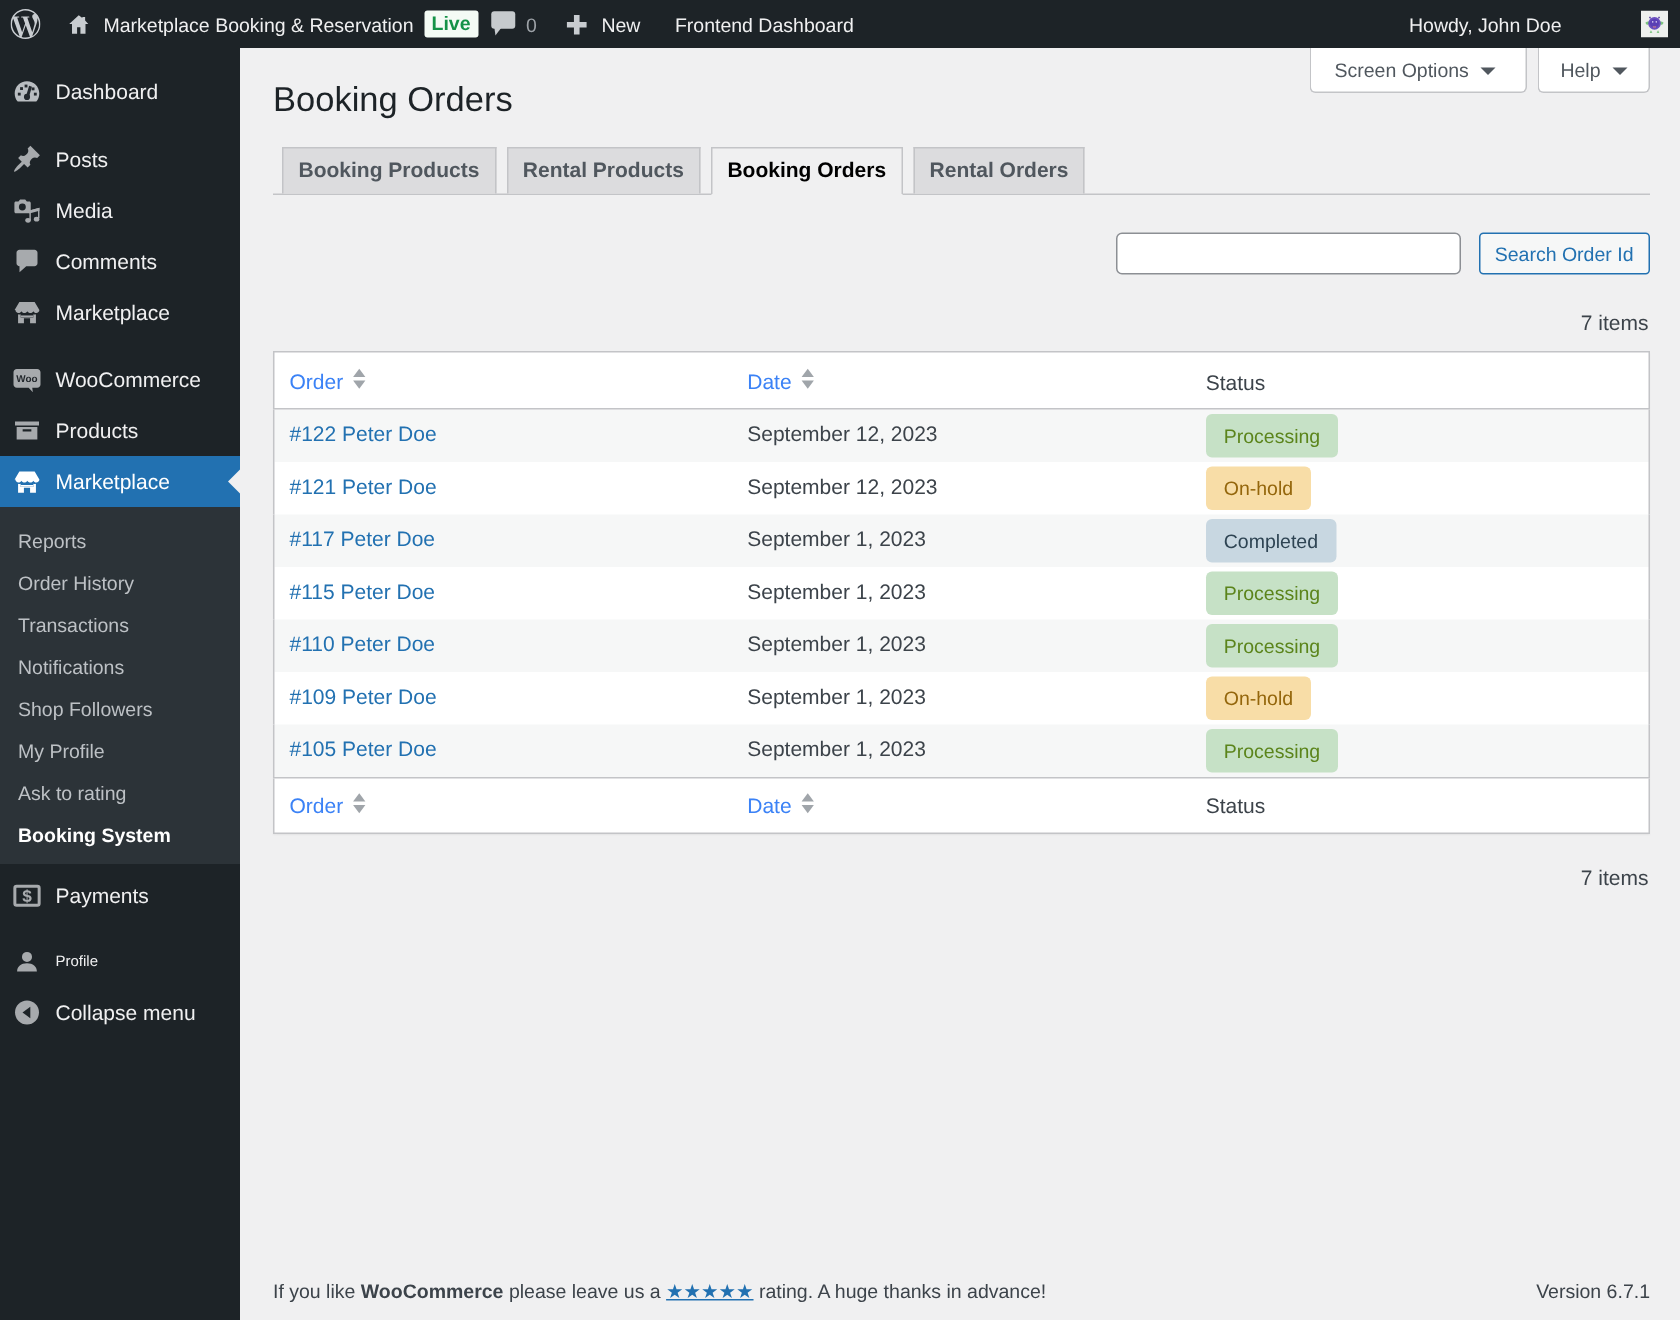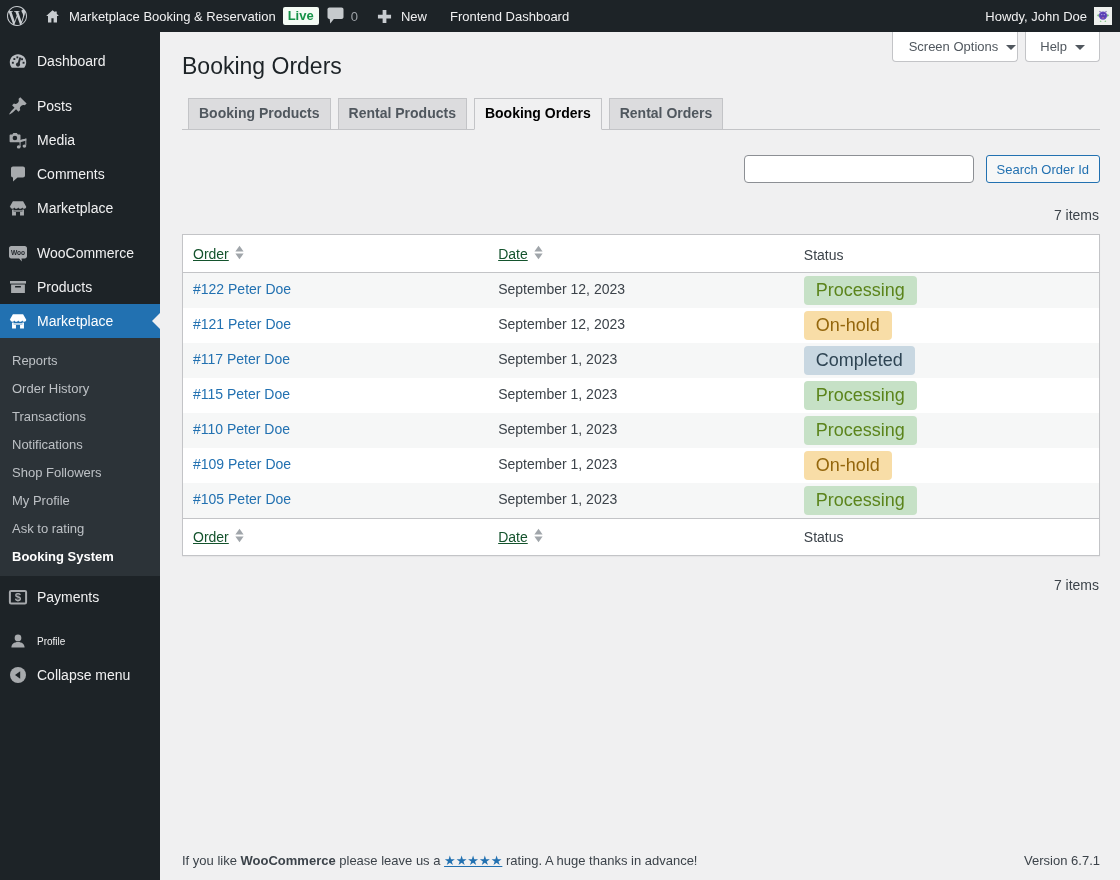--- a/index.html
+++ b/index.html
@@ -5,42 +5,42 @@
 * { box-sizing: border-box; margin: 0; padding: 0; }
 html,body { width:1120px; height:880px; overflow:hidden; }
 body { -webkit-font-smoothing:antialiased; font-family:"Liberation Sans",sans-serif; font-size:13px; color:#3c434a; background:#f0f0f1; }
 a { text-decoration:none; }
 
 
 #adminbar { position:absolute; top:0; left:0; width:1120px; height:32px; background:#1d2327; color:#f0f0f1; z-index:30; }
 #adminbar .bar { display:flex; align-items:center; height:32px; }
 .ab-item { display:flex; align-items:center; height:32px; padding:0 8px; color:#f0f0f1; font-size:13px; }
 .ab-icon { display:flex; align-items:center; }
-#ab-right { position:absolute; right:8px; top:0; height:32px; display:flex; align-items:center; }
+#ab-right { position:absolute; right:8px; top:0; height:32px; display:flex; align-items:center;gap:46px; }
 .live-badge { background:#f4fbf5; color:#149247; font-weight:700; font-size:13px; padding:1px 5px 2px; border-radius:2px; margin-left:7px; }
 .ab-num { color:#9da2a7; margin-left:7px; }
 .avatar { width:18px; height:18px; margin-left:7px; }
 
 
 #sidemenu { position:absolute; top:32px; left:0; width:160px; height:848px; background:#1d2327; z-index:20; }
 #adminmenu { list-style:none; margin-top:12px; }
 #adminmenu li.mitem { height:34px; display:flex; align-items:center; color:#f0f0f1; font-size:14px; cursor:pointer; }
 #adminmenu .mi { width:20px; height:20px; margin-left:8px; flex:none; }
 #adminmenu .mtext { margin-left:9px; white-space:nowrap; }
 li.msep { height:5px; margin:0 0 6px; }
 li.active-item { background:#2271b1; color:#fff !important; position:relative; }
 li.active-item::after { content:""; position:absolute; right:0; top:50%; margin-top:-8px; border:8px solid transparent; border-right-color:#f0f0f1; }
 #submenu { background:#2c3338; padding:9px 0 5px; list-style:none; }
 #submenu li { padding:5px 12px; font-size:13px; color:#bdc1c5; line-height:18px; cursor:pointer; }
 #submenu li.current { color:#fff; font-weight:700; }
 
 
 #main { position:absolute; top:32px; left:160px; width:960px; height:848px; background:#f0f0f1; }
 #screen-meta-links { position:absolute; top:0; right:20px; display:flex; gap:7px; }
-.screen-meta-btn { background:#fff; border:1px solid #c3c4c7; border-top:none; border-radius:0 0 4px 4px; color:#50575e; font-size:13px; padding:6px 1px 6px 16px; height:30px; display:flex; align-items:center; }
+.screen-meta-btn { background:#fff; border:1px solid #c3c4c7; border-top:none; border-radius:0 0 4px 4px; color:#50575e; font-size:13px; padding:6px 20px 6px 16px; height:30px; display:flex; align-items:center; }
 .smcaret { margin-left:8px; width:0; height:0; border:5px solid transparent; border-top-color:#50575e; position:relative; top:3px; }
 #wrap { margin: 10px 20px 0 22px; }
 h1.wp-heading { font-size:23px; font-weight:400; color:#1d2327; padding:9px 0 4px; line-height:30px; }
 
 .nav-tab-wrapper { margin-top:13px; border-bottom:1px solid #c3c4c7; padding-bottom:0; line-height:0; }
 .nav-tab { display:inline-block; border:1px solid #c3c4c7; border-bottom:none; margin-left:7px; margin-bottom:0; padding:4px 10px 6px; font-size:14px; font-weight:700; line-height:20px; background:#dcdcde; color:#50575e; }
 .nav-tab:first-child { margin-left:6px; }
 .nav-tab-active { background:#f0f0f1; color:#000; border-bottom:1px solid #f0f0f1; margin-bottom:-1px; position:relative; }
 
 .search-row { height:53px; position:relative; }
@@ -51,28 +51,28 @@
 .tablenav.top { height:51px; position:relative; }
 .tablenav.bottom { height:46px; position:relative; }
 .displaying-num { position:absolute; right:1px; font-size:14px; color:#3c434a; }
 .tablenav.top .displaying-num { top:24px; }
 .tablenav.bottom .displaying-num { top:21px; }
 
 table.wp-list-table { width:100%; border:1px solid #c3c4c7; background:#fff; border-collapse:collapse; box-shadow:0 1px 1px rgba(0,0,0,.04); table-layout:fixed; }
 .wp-list-table th, .wp-list-table td { text-align:left; font-size:14px; font-weight:400; padding:3px 10px; line-height:19.5px; vertical-align:middle; }
 .wp-list-table thead th { border-bottom:1px solid #c3c4c7; padding:10px 10px 6px; }
 .wp-list-table tfoot th { border-top:1px solid #c3c4c7; padding:9px 10px 7px; }
-.wp-list-table thead th a, .wp-list-table tfoot th a { color:#14532d;text-decoration:underline; }
+.wp-list-table thead th a, .wp-list-table tfoot th a { color:#3b82f6; }
 .wp-list-table tbody tr:nth-child(odd) { background:#f6f7f7; }
 .wp-list-table tbody td a { color:#2271b1; }
 .wp-list-table td.datecol, .wp-list-table th.statuscol { color:#3c434a; }
 th.statuscol { color:#1d2327; }
 .sorticon { display:inline-block; vertical-align:middle; margin-left:6px; position:relative; top:0px; }
 
-.badge { display:inline-block; border-radius:4px; font-size:18px; line-height:21px; padding:4px 12px; }
+.badge { display:inline-block; border-radius:4px; font-size:13px; line-height:21px; padding:4px 12px; }
 .badge.processing { background:#c6e1c6; color:#5b841b; }
 .badge.onhold { background:#f8dda7; color:#94660c; }
 .badge.completed { background:#c8d7e1; color:#2e4453; }
 
 #wpfooter { position:absolute; left:22px; right:20px; top:821px; font-size:13px; color:#3c434a; }
 #wpfooter .left { float:left; }
 #wpfooter .right { float:right; }
 #wpfooter a.stars { color:#2271b1; text-decoration:underline; letter-spacing:0; }
 </style>
 </head>

